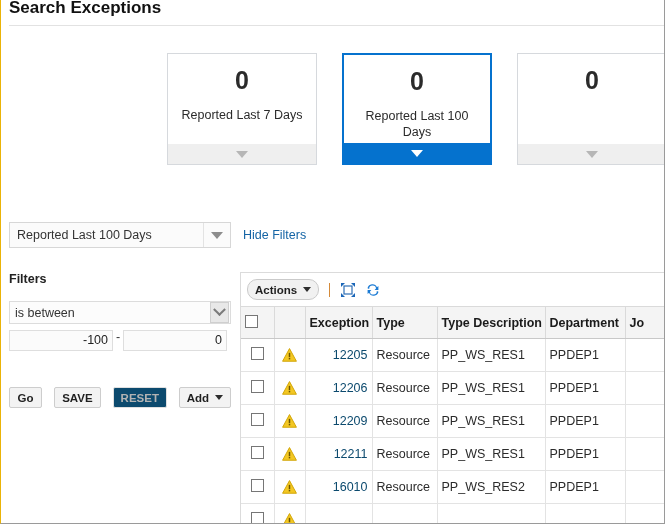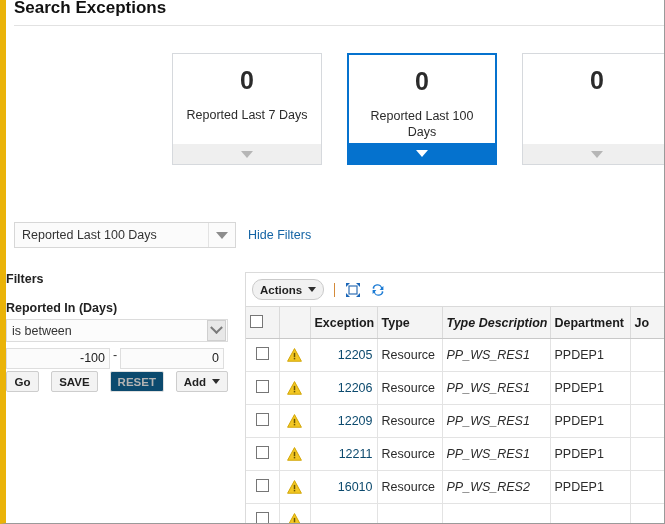--- a/index.html
+++ b/index.html
@@ -15,21 +15,21 @@
     font-size: 12px;
     color: #1a1a1a;
     position: relative;
   }
   #page {
     position: absolute;
     left: 0; top: 0;
     width: 665px;
     height: 524px;
     overflow: hidden;
-    border-left: 6px solid #eab308;
+    border-left: 1px solid #eab308;
     border-right: 1px solid #9a9a9a;
     border-bottom: 1px solid #9a9a9a;
     box-sizing: border-box;
     background: #fff;
   }
 
   
   .page-title {
     position: absolute;
     left: 8px;
@@ -157,21 +157,21 @@
     color: #1464a5;
     font-size: 12.5px;
     text-decoration: none;
     cursor: pointer;
     white-space: nowrap;
   }
 
   
   .filters-panel {
     position: absolute;
-    left: 0;
+    left: 8px;
     top: 272px;
     width: 222px;
   }
   .filters-title {
     font-size: 12.5px;
     font-weight: bold;
     color: #222;
     margin-bottom: 15px;
   }
   .filter-label {
@@ -235,21 +235,21 @@
   .range-dash {
     width: 10px;
     text-align: center;
     font-size: 12.5px;
     color: #333;
   }
   .btn-row {
     display: flex;
     align-items: center;
     gap: 12px;
-    margin-top: 2px;
+    margin-top: 36px;
   }
   .btn {
     height: 21px;
     min-width: 20px;
     padding: 0 8px;
     background: #f3f3f3;
     border: 1px solid #cdcdcd;
     border-radius: 2px;
     box-sizing: border-box;
     font-size: 11.5px;
@@ -362,21 +362,21 @@
     color: #2b2b2b;
     white-space: nowrap;
     overflow: hidden;
     box-sizing: border-box;
     background: #fff;
   }
   .col-chk   { width: 33px; }
   .col-sev   { width: 31px; }
   .col-id    { width: 67px; }
   .col-type  { width: 65px; }
-  .col-desc  { width: 108px; font-style: italic; }
+  .col-desc  { width: 108px; }
   .col-dept  { width: 80px; }
   .col-job   { width: 100px; }
 
   th.col-id, td.col-id { text-align: right; padding-right: 10px; }
   td.col-job { text-align: right; padding-right: 4px; }
 
   .row-chk {
     width: 13px;
     height: 13px;
     border: 1px solid #767676;
@@ -445,21 +445,20 @@
       <div class="ss-text">Reported Last 100 Days</div>
       <div class="ss-arrow-box">
         <span class="ss-arrow"></span>
       </div>
     </div>
     <a class="hide-filters">Hide Filters</a>
   </div>
 
   <div class="filters-panel">
     <div class="filters-title">Filters</div>
-    <div class="filter-label">Reported In (Days)</div>
 
     <div class="op-select">
       <div class="op-text">is between</div>
       <div class="op-arrow-box">
         <span class="op-chev"></span>
       </div>
     </div>
 
     <div class="range-row">
       <div class="num-input">-100</div>

